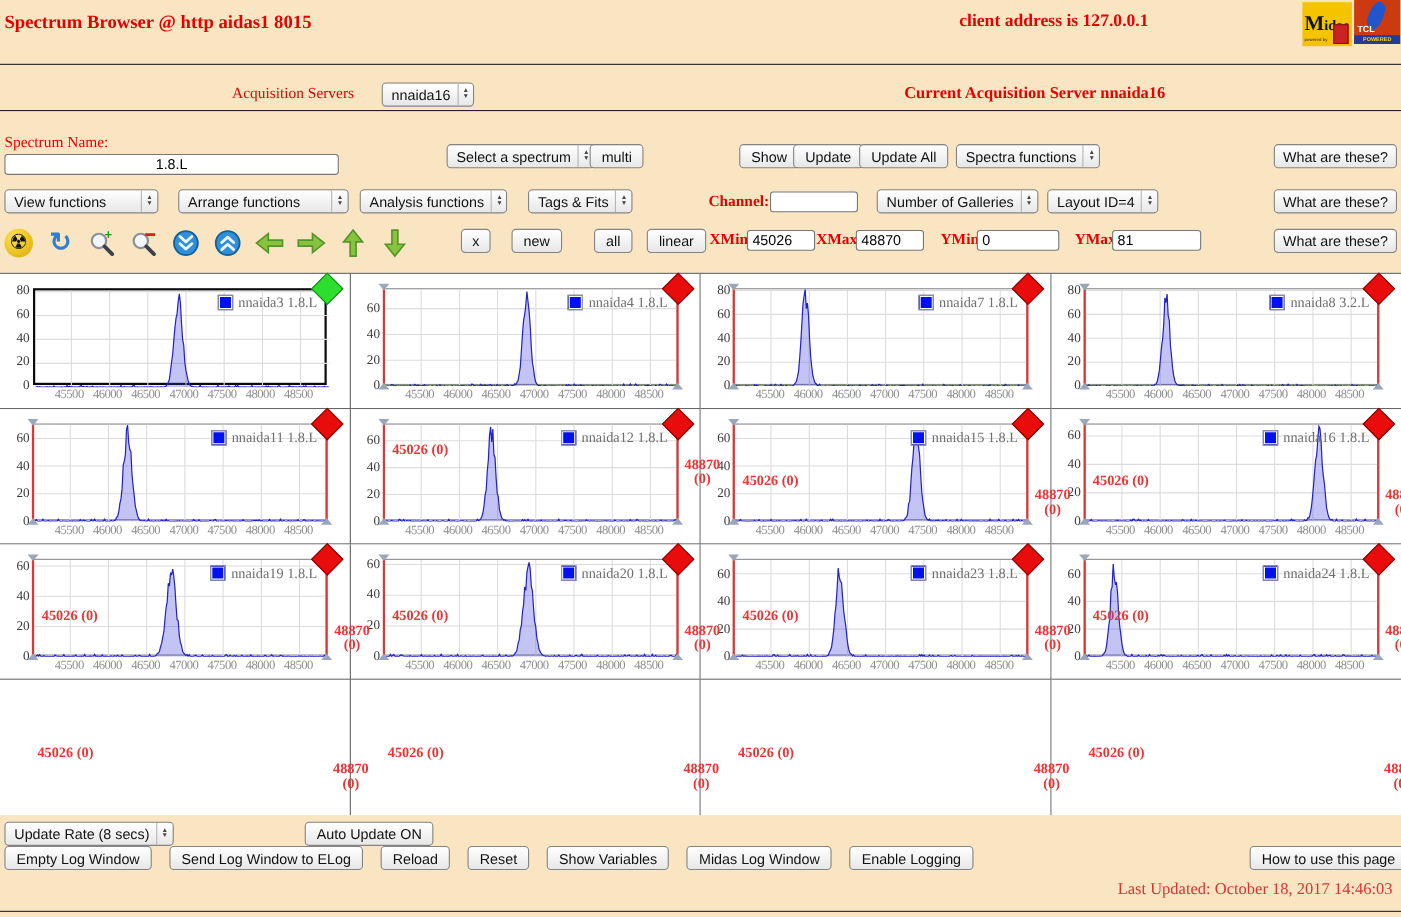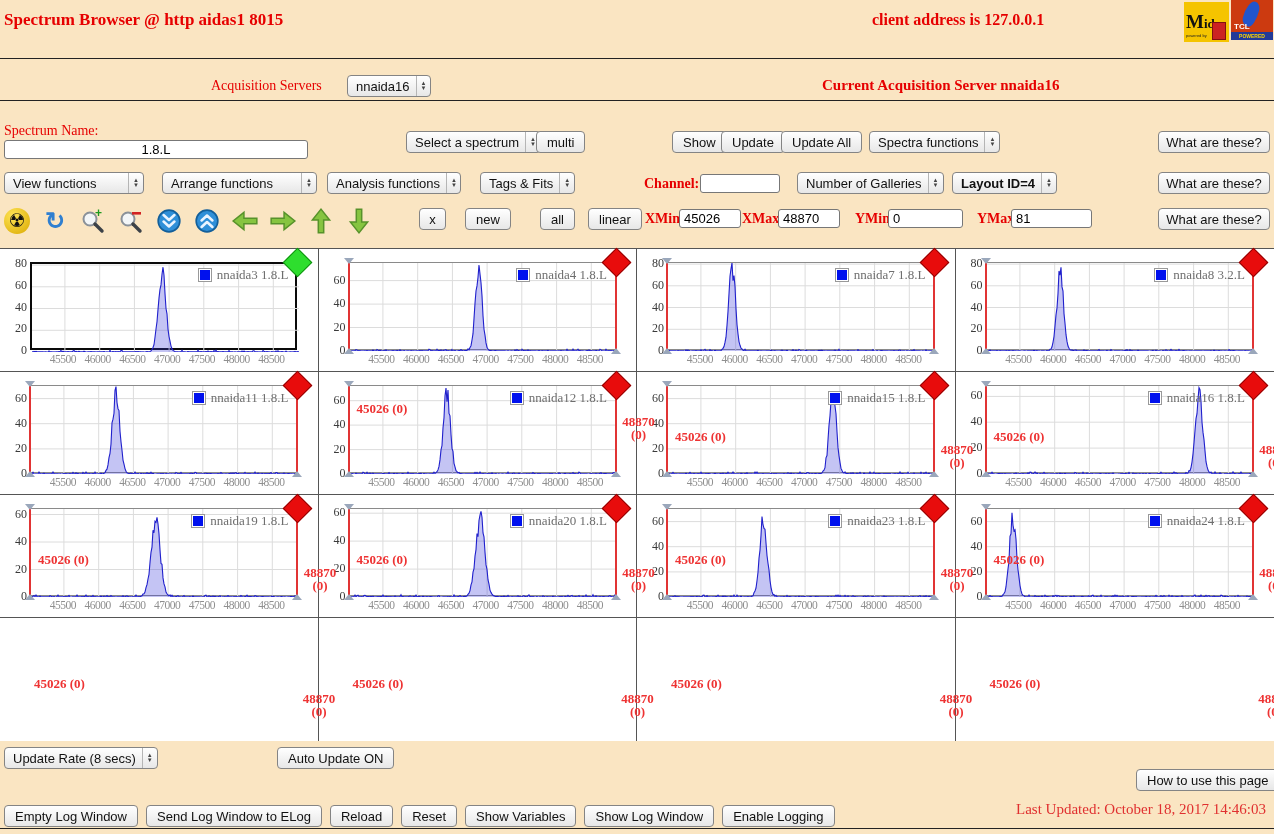--- a/index.html
+++ b/index.html
@@ -68,21 +68,21 @@
   .midas-pby{font:4px "Liberation Sans",sans-serif;color:#222;margin-left:2px;}
   .midas-stamp{position:absolute;right:3px;bottom:2px;width:12px;height:16px;background:#c22;
        border:1px solid #801010;}
   .tcl-logo{position:absolute;left:1231px;top:0;width:42px;height:40px;background:#cc3a10;
        overflow:hidden;}
   .tcl-feather{position:absolute;left:13px;top:1px;width:14px;height:26px;background:#2255cc;
        border-radius:60% 40% 50% 50%/70% 30% 70% 30%;transform:rotate(14deg);}
   .tcl-text{position:absolute;left:3px;bottom:9px;font:bold 8px "Liberation Sans",sans-serif;color:#fff;}
   .tcl-pow{position:absolute;left:0;bottom:0;width:100%;background:#223a99;
        font:bold 5px "Liberation Sans",sans-serif;color:#ffd400;text-align:center;padding:1px 0;}
-  .footer-btns{position:absolute;left:4px;top:805px;display:flex;gap:8px;}
+  .footer-btns{position:absolute;left:4px;top:769px;display:flex;gap:16px;}
   .lastupd{position:absolute;right:8px;top:801px;font:15px "Liberation Serif",serif;color:#e03030;}
 </style>
 </head>
 <body>
 
 <div class="abs title" style="left:4px;top:10px;">Spectrum Browser @ http aidas1 8015</div>
 <div class="abs subtitle" style="left:872px;top:11px;">client address is 127.0.0.1</div>
 
 <div class="midas-logo">
   <div class="midas-name">Midas</div>
@@ -138,21 +138,21 @@
 <div class="abs sel" style="left:480px;top:172px;">
   <span>Tags &amp; Fits</span>
   <span class="spin">▲<span>▼</span></span>
 </div>
 <div class="abs rlabel-b" style="left:644px;top:176px;">Channel:</div>
 <input class="inp" style="left: 700px; top: 174px; width: 70px;" value="">
 <div class="abs sel" style="left:797px;top:172px;">
   <span>Number of Galleries</span>
   <span class="spin">▲<span>▼</span></span>
 </div>
-<div class="abs sel" style="left:952px;top:172px;font-weight:bold;">
+<div class="abs sel" style="left:952px;top:172px;">
   <span>Layout ID=4</span>
   <span class="spin">▲<span>▼</span></span>
 </div>
 <button class="btn abs" style="left:1158px;top:172px;width:112px;">What are these?</button>
 
 <div class="abs" id="toolbar-icons" style="left:2px;top:207px;display:flex;gap:8px;">
     <span class="icon">
       <span class="icon-radiation">☢</span>
     </span>
     <span class="icon">
@@ -743,18 +743,18 @@
   <span class="spin">▲<span>▼</span></span>
 </div>
 <button class="btn abs" style="left:277px;top:747px;">Auto Update ON</button>
 
 <div class="footer-btns">
   <button class="btn">Empty Log Window</button>
   <button class="btn">Send Log Window to ELog</button>
   <button class="btn">Reload</button>
   <button class="btn">Reset</button>
   <button class="btn">Show Variables</button>
-  <button class="btn">Show Log Window</button>
+  <button class="btn">Midas Log Window</button>
   <button class="btn">Enable Logging</button>
 </div>
 <button class="btn abs" style="left:1136px;top:769px;">How to use this page</button>
 <div class="lastupd">Last Updated: October 18, 2017 14:46:03</div>
 <div class="hline" style="top:828px;"></div>
 
 </body></html>

